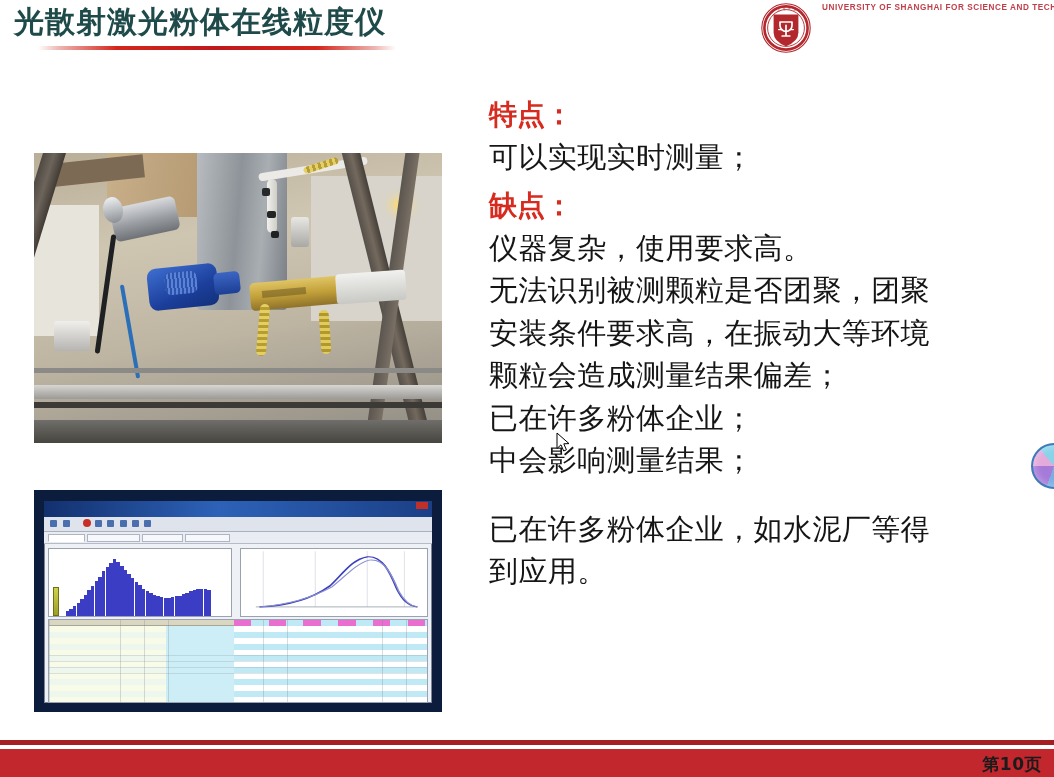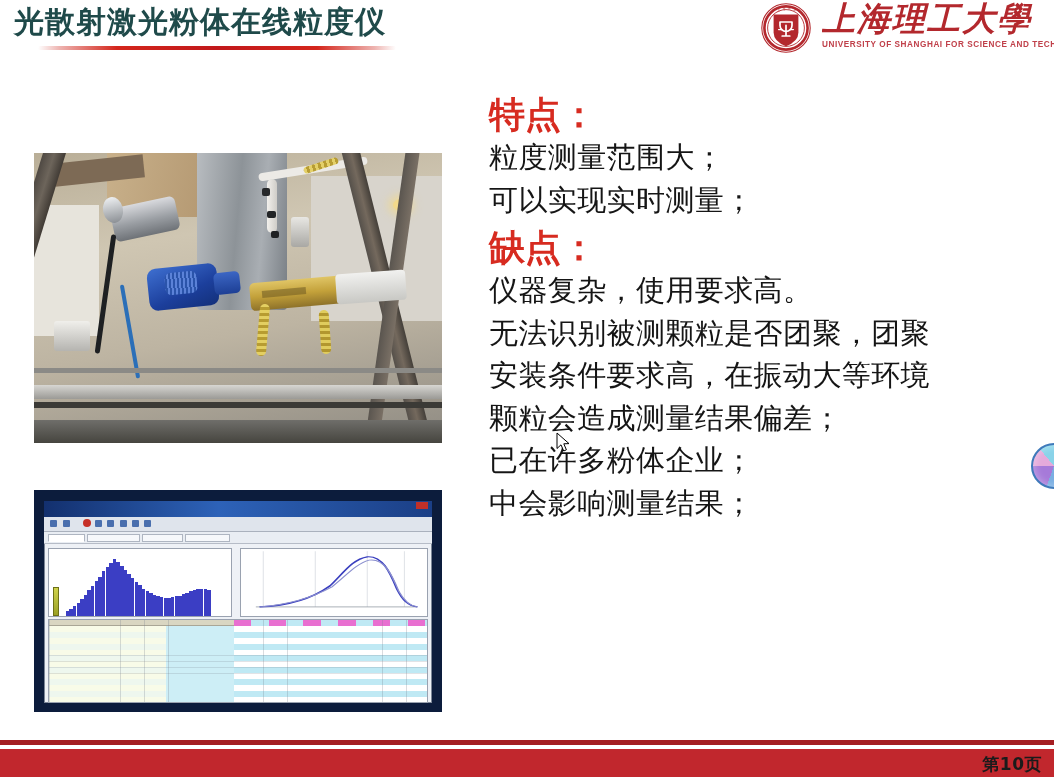--- a/index.html
+++ b/index.html
@@ -208,21 +208,21 @@
 
   
   .content{
     position:absolute;
     left:489px; top:96px;
     width:548px;
   }
   .heading{
     font-family:"DejaVu Sans","Liberation Sans",sans-serif;
     font-weight:bold;
-    font-size:36px;
+    font-size:28px;
     color:#d72b20;
     line-height:38px;
     margin-bottom:2px;
   }
   .line{
     font-family:"Liberation Serif","DejaVu Serif",serif;
     font-size:29px;
     color:#151515;
     line-height:42.5px;
     white-space:nowrap;
@@ -309,21 +309,20 @@
         <path d="M18.6 27.6 h3.2 M30.2 27.6 h3.2" fill="none" stroke="#ffffff" stroke-width="1.3" stroke-linecap="round"></path>
         <g fill="#b3282d" font-size="3.1" font-family="DejaVu Sans, sans-serif">
           <text x="17" y="9.4">上</text>
             <text x="22.4" y="7.9">海</text>
           <text x="27.8" y="7.9">理</text>
             <text x="33" y="9.4">工</text>
         </g>
       </svg>
     </div>
     <div class="logo-words">
-      <div class="logo-cn">上海理工大學</div>
       <div class="logo-en">UNIVERSITY OF SHANGHAI FOR SCIENCE AND TECHNOLO</div>
     </div>
   </div>
 
   <div class="photo-frame">
     <div class="ph ph-sky"></div>
     <div class="ph ph-wood"></div>
     <div class="ph ph-wood2"></div>
     <div class="ph ph-white-l"></div>
     <div class="ph ph-white-r"></div>
@@ -448,38 +447,41 @@
                   background:repeating-linear-gradient(90deg,rgba(120,128,140,.28) 0 0.5px,transparent 0.5px 6.3%);"></div>
       <div style="position:absolute;left:0;top:0;width:100%;height:100%;
                   background:repeating-linear-gradient(180deg,rgba(120,128,140,.22) 0 0.4px,transparent 0.4px 7.2%);"></div>
     </div>
   </div>
 
   <div class="content">
 
     <div>
       <div class="heading">特点：</div>
-      <div class="line">粒度测量范围大；</div>
       <div class="line">可以实现实时测量；</div>
     </div>
 
     <div class="gap-small"></div>
 
     <div>
       <div class="heading">缺点：</div>
       <div class="line">仪器复杂，使用要求高。</div>
       <div class="line">无法识别被测颗粒是否团聚，团聚</div>
       <div class="line">安装条件要求高，在振动大等环境</div>
       <div class="line">颗粒会造成测量结果偏差；</div>
       <div class="line">已在许多粉体企业；</div>
       <div class="line">中会影响测量结果；</div>
     </div>
 
     <div class="gap-med"></div>
 
+    <div>
+      <div class="line">已在许多粉体企业，如水泥厂等得</div>
+      <div class="line">到应用。</div>
+    </div>
   </div>
 
   <div class="edge-orb"></div>
 
   <div class="cursor">
     <svg width="16" height="22" viewBox="0 0 16 22" aria-hidden="true">
       <path d="M1 1 L1 16.5 L5 12.8 L7.7 19 L10.4 17.8 L7.8 11.8 L13 11.6 Z" fill="#ffffff" stroke="#000000" stroke-width="1"></path>
     </svg>
   </div>
 

